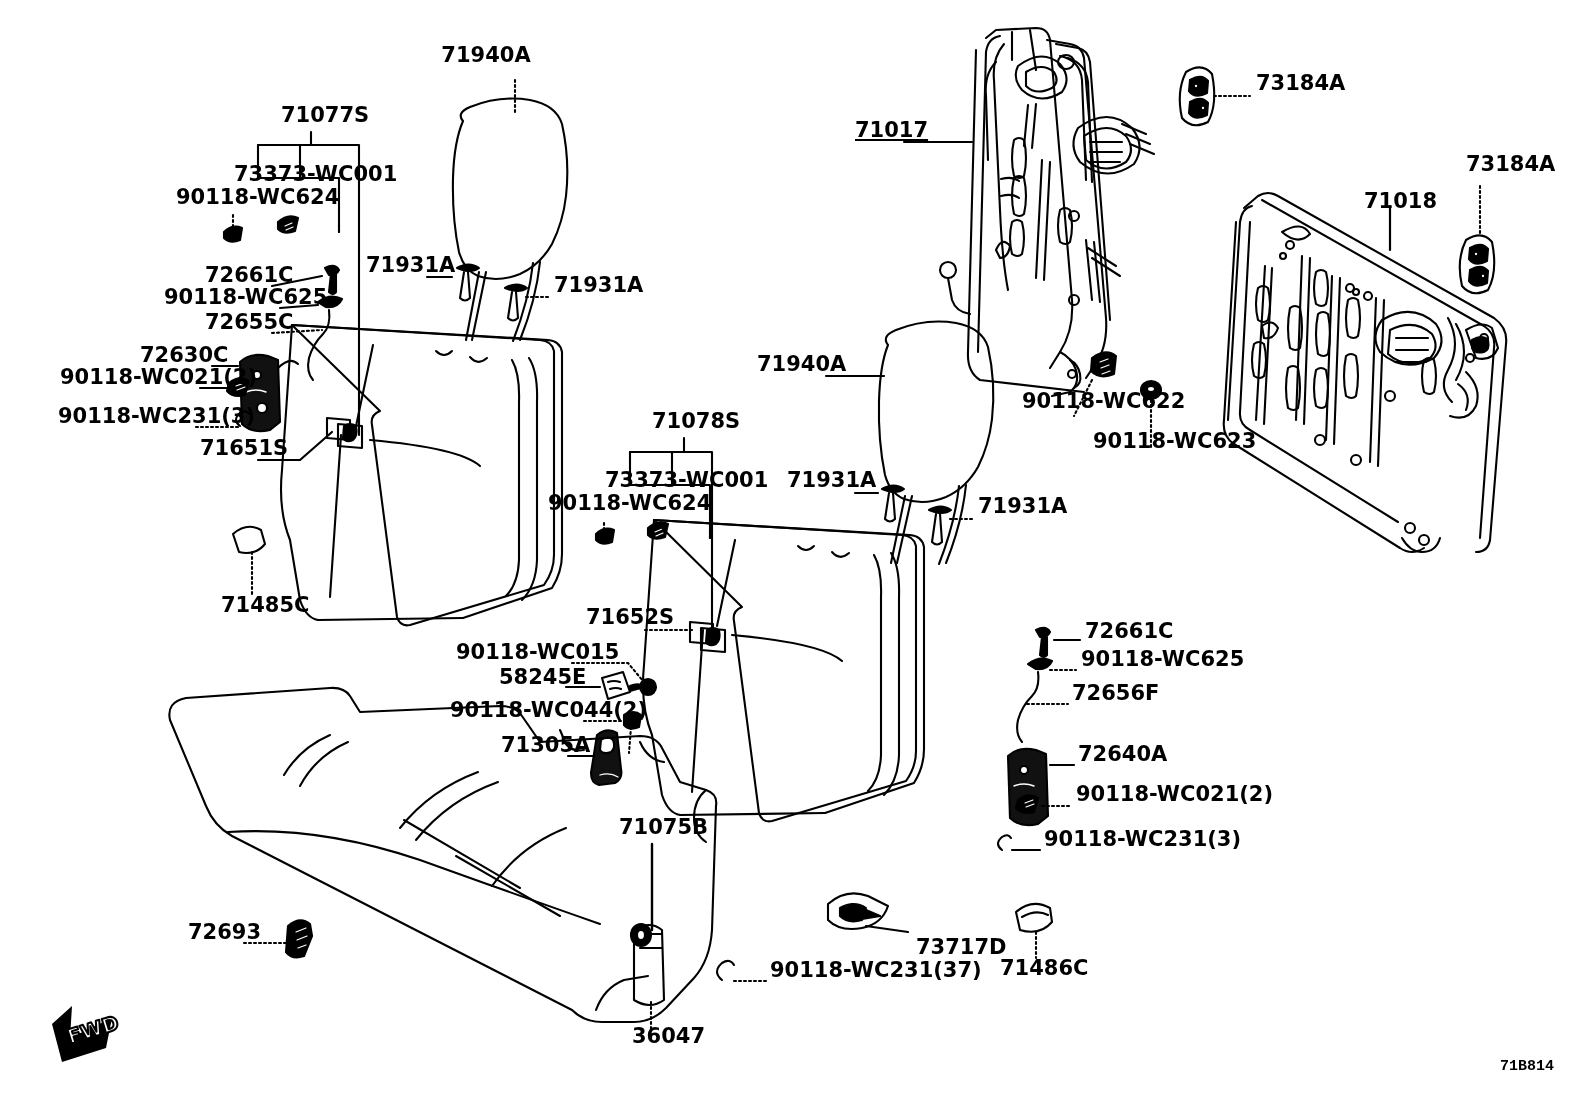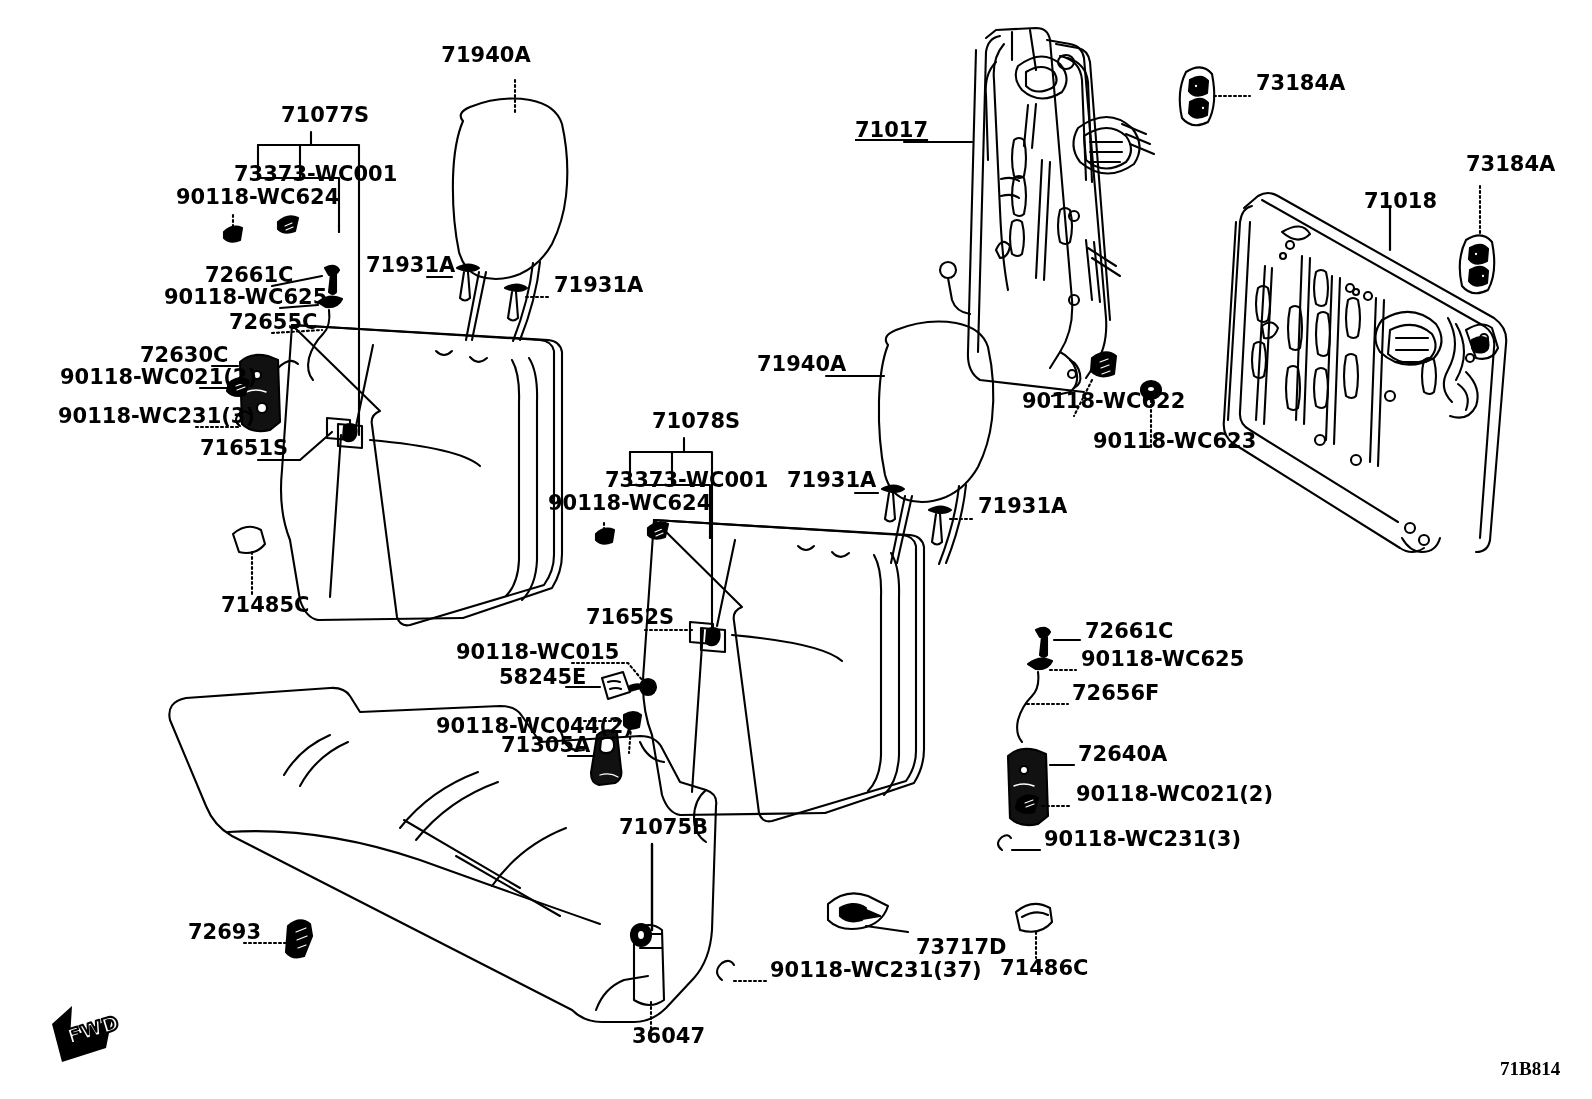--- a/index.html
+++ b/index.html
@@ -2,22 +2,22 @@
 <html><head>
 <meta charset="utf-8">
 <title>Seat Parts Diagram</title>
 <style>
   html,body{margin:0;padding:0;background:#fff;}
   body{font-family:"DejaVu Sans","Liberation Sans",sans-serif;}
   #sheet{position:relative;width:1592px;height:1099px;background:#ffffff;overflow:hidden;}
   #sheet svg{position:absolute;left:0;top:0;}
   .lbl{position:absolute;font-family:"DejaVu Sans","Liberation Sans",sans-serif;
        font-weight:700;font-size:21px;color:#000;white-space:nowrap;letter-spacing:0px;}
-  .code{position:absolute;font-family:Liberation Serif, serif;
-        font-weight:700;font-size:19px;color:#000;}
+  .code{position:absolute;font-family:Liberation Mono, monospace;
+        font-weight:700;font-size:15px;color:#000;}
 </style>
 </head>
 <body>
 
 <div id="sheet">
 
 <svg width="1592" height="1099" viewBox="0 0 1592 1099">
   <g fill="none" stroke="#000" stroke-width="2.1" stroke-linecap="round" stroke-linejoin="round">
 
     <g>
@@ -377,36 +377,36 @@
 
 <div id="labels-layer">
       <div class="lbl" style="left: 486px; top: 43px; transform: translateX(-50%);">71940A</div>
       <div class="lbl" style="left: 281px; top: 103px;">71077S</div>
       <div class="lbl" style="left: 234px; top: 162px;">73373-WC001</div>
       <div class="lbl" style="left: 176px; top: 185px;">90118-WC624</div>
       <div class="lbl" style="left: 366px; top: 253px;">71931A</div>
       <div class="lbl" style="left: 554px; top: 273px;">71931A</div>
       <div class="lbl" style="left: 205px; top: 263px;">72661C</div>
       <div class="lbl" style="left: 164px; top: 285px;">90118-WC625</div>
-      <div class="lbl" style="left: 205px; top: 310px; margin-left: 24px;">72655C</div>
+      <div class="lbl" style="left: 205px; top: 310px;">72655C</div>
       <div class="lbl" style="left: 140px; top: 343px;">72630C</div>
       <div class="lbl" style="left: 60px; top: 365px;">90118-WC021(2)</div>
       <div class="lbl" style="left: 58px; top: 404px;">90118-WC231(3)</div>
       <div class="lbl" style="left: 200px; top: 436px;">71651S</div>
       <div class="lbl" style="left: 221px; top: 593px;">71485C</div>
       <div class="lbl" style="left: 652px; top: 409px;">71078S</div>
       <div class="lbl" style="left: 605px; top: 468px;">73373-WC001</div>
       <div class="lbl" style="left: 548px; top: 491px;">90118-WC624</div>
       <div class="lbl" style="left: 757px; top: 352px;">71940A</div>
       <div class="lbl" style="left: 787px; top: 468px;">71931A</div>
       <div class="lbl" style="left: 978px; top: 494px;">71931A</div>
       <div class="lbl" style="left: 586px; top: 605px;">71652S</div>
       <div class="lbl" style="left: 456px; top: 640px;">90118-WC015</div>
       <div class="lbl" style="left: 499px; top: 665px;">58245E</div>
-      <div class="lbl" style="left: 436px; top: 698px; margin-top: 16px;">90118-WC044(2)</div>
+      <div class="lbl" style="left: 450px; top: 698px;">90118-WC044(2)</div>
       <div class="lbl" style="left: 501px; top: 733px;">71305A</div>
       <div class="lbl" style="left: 855px; top: 118px; text-decoration: underline;">71017</div>
       <div class="lbl" style="left: 1256px; top: 71px;">73184A</div>
       <div class="lbl" style="left: 1466px; top: 152px;">73184A</div>
       <div class="lbl" style="left: 1364px; top: 189px;">71018</div>
       <div class="lbl" style="left: 1022px; top: 389px;">90118-WC622</div>
       <div class="lbl" style="left: 1093px; top: 429px;">90118-WC623</div>
       <div class="lbl" style="left: 1085px; top: 619px;">72661C</div>
       <div class="lbl" style="left: 1081px; top: 647px;">90118-WC625</div>
       <div class="lbl" style="left: 1072px; top: 681px;">72656F</div>

